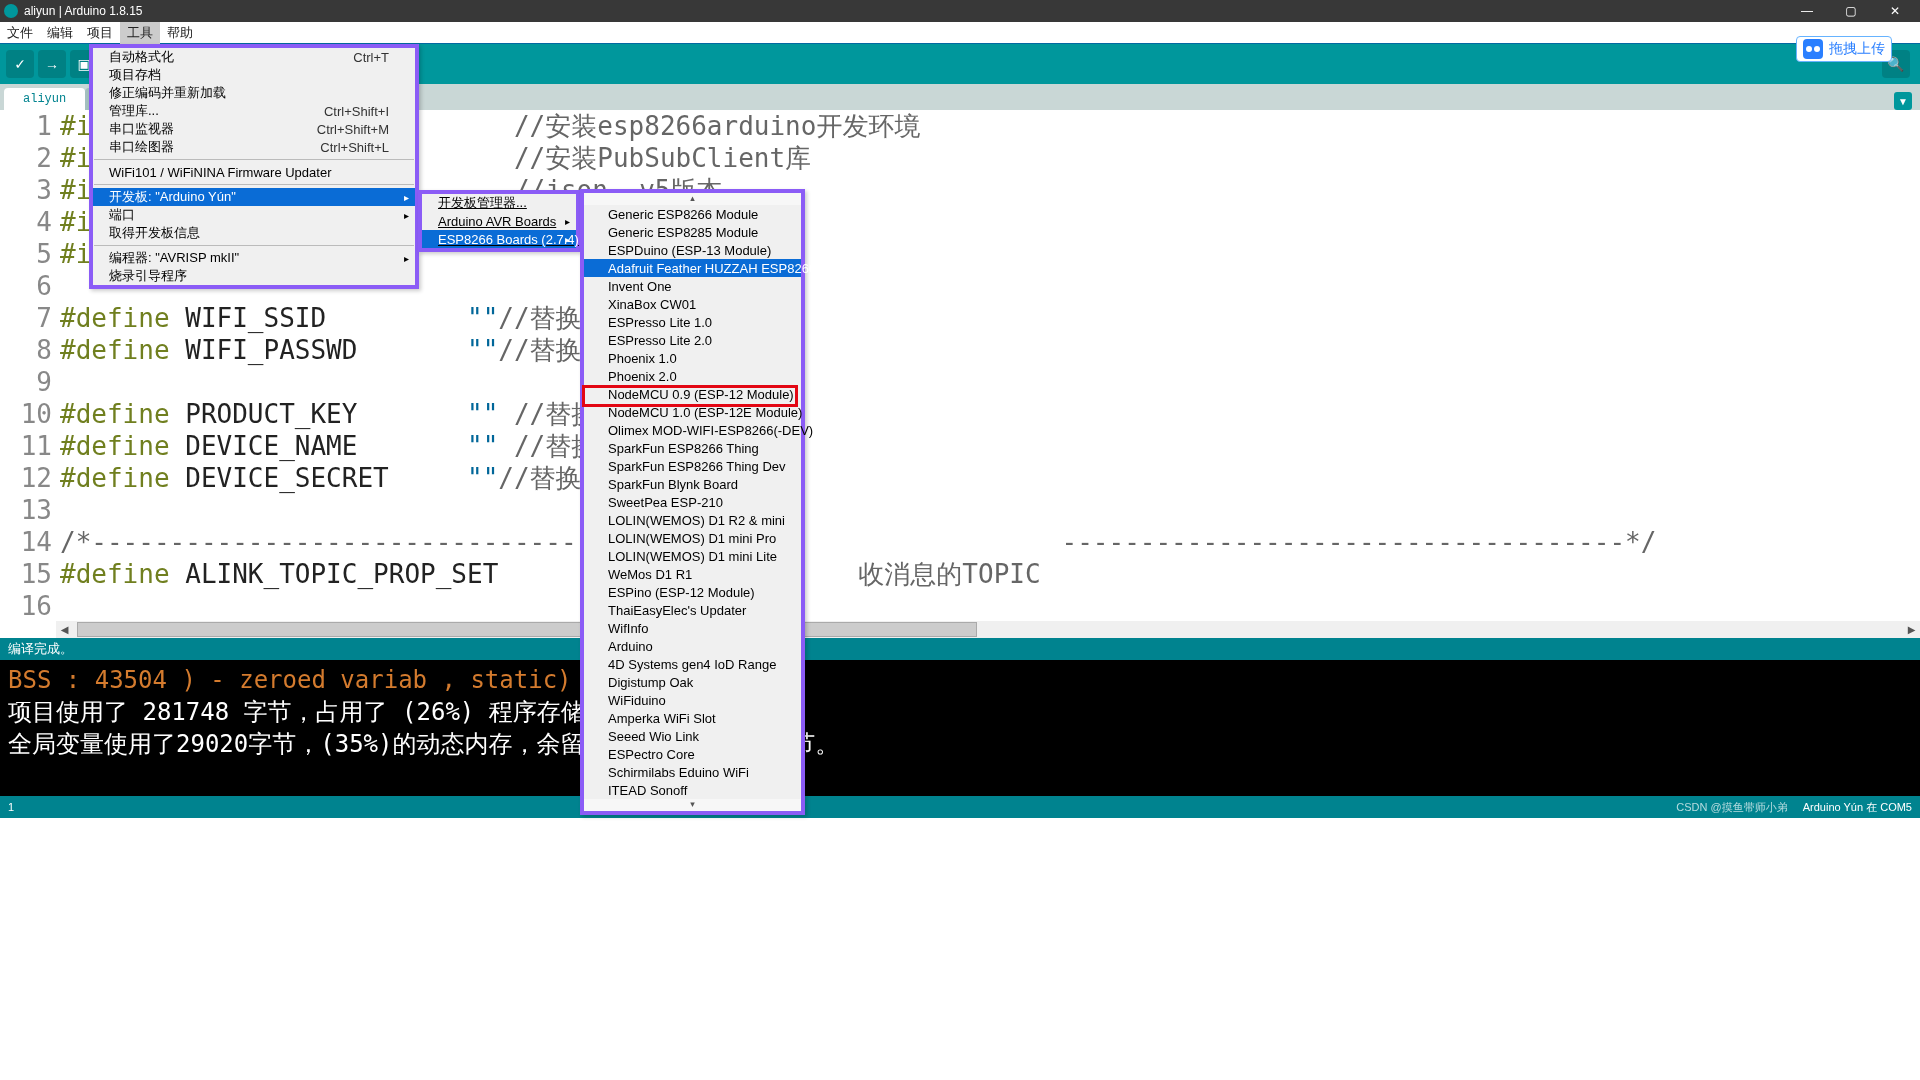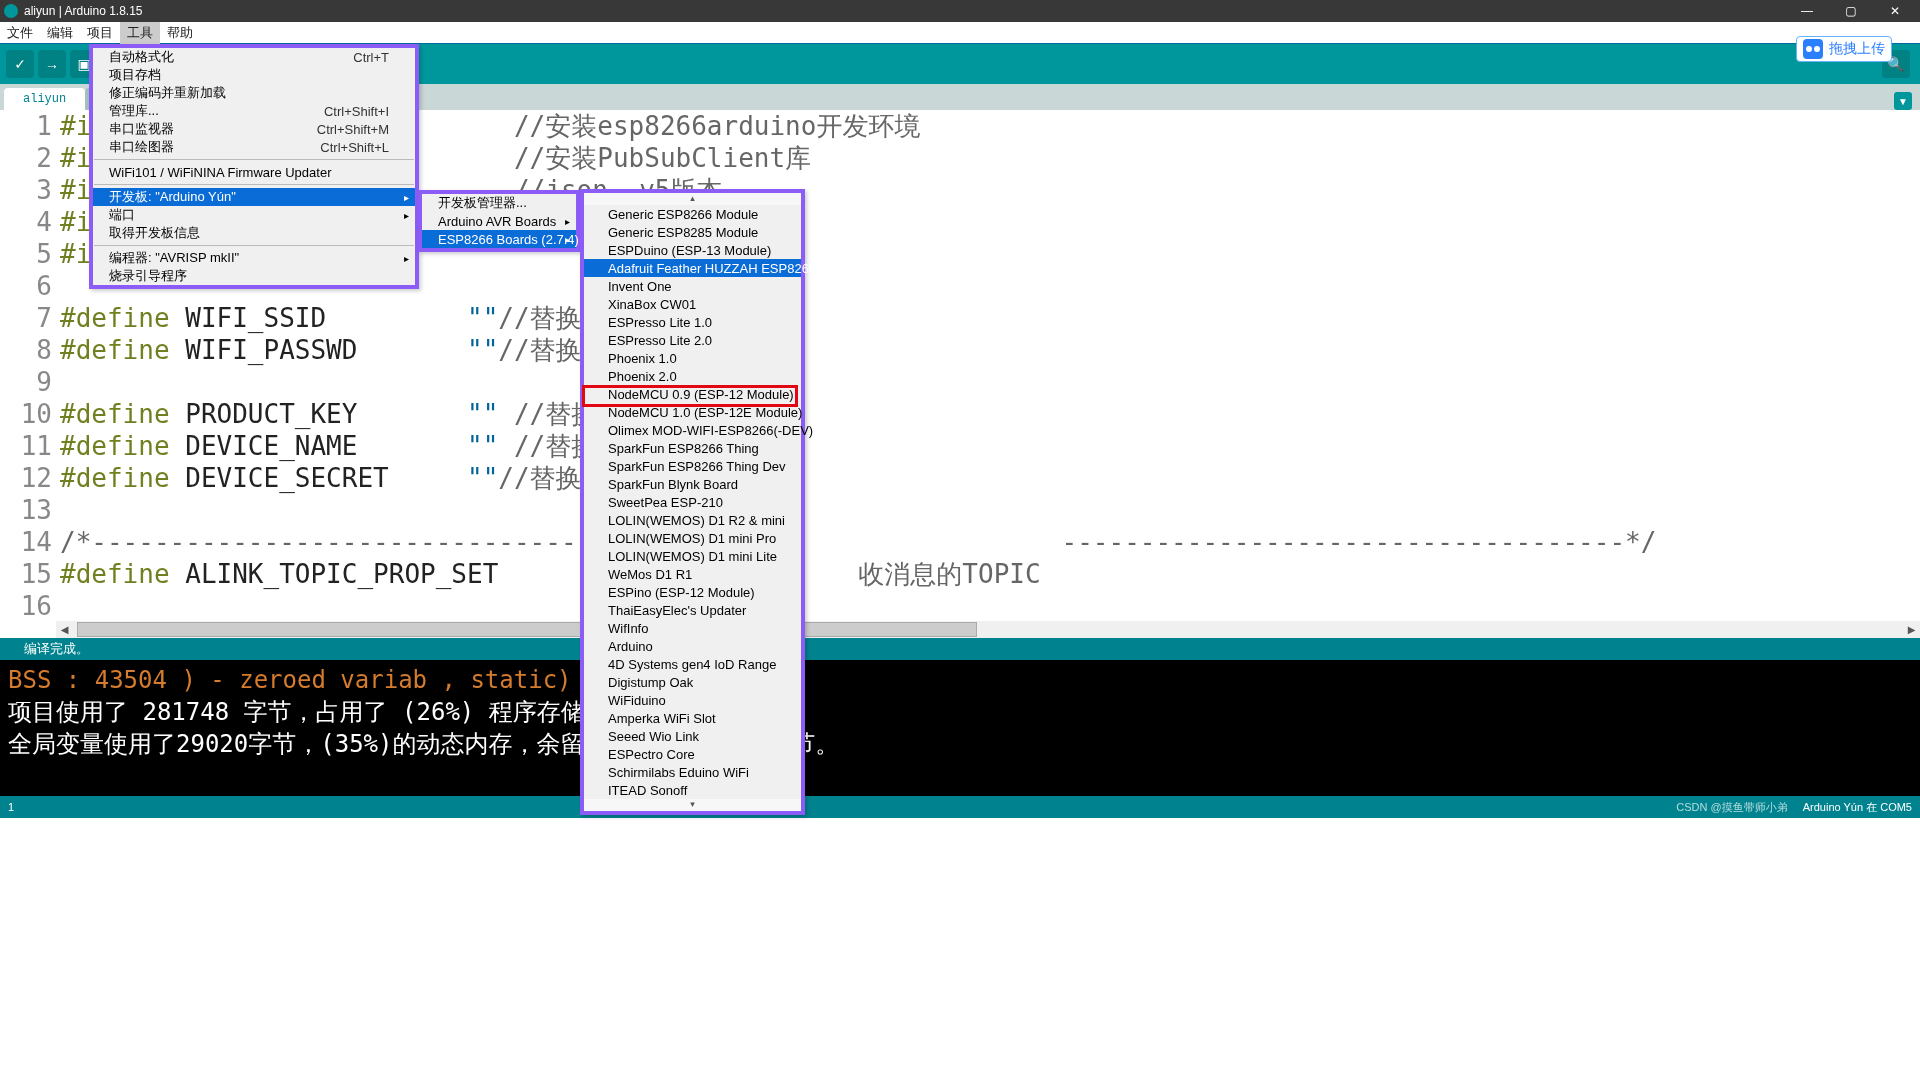--- a/index.html
+++ b/index.html
@@ -26,34 +26,34 @@
   .tabmenu{ margin-left:auto; margin-right:8px;width:18px;height:18px;background:#00979C;border-radius:3px;display:flex;align-items:center;justify-content:center;color:#fff;font-size:10px;}
   .editor { position:relative; height:528px; background:#fff; overflow:hidden;}
   .gutter { position:absolute; left:0; top:0; width:56px; text-align:right; color:#888; font-family:"Consolas",monospace; font-size:26px; line-height:32px; padding-right:4px;}
   .code { position:absolute; left:60px; top:0; right:0; font-family:"Consolas","Microsoft YaHei",monospace; font-size:26px; line-height:32px; white-space:pre; color:#222;}
   .code .kw{ color:#707F1F;}
   .code .cm{ color:#666;}
   .code .str{ color:#006699;}
   .hscroll{position:absolute;bottom:0;left:56px;right:0;height:17px;background:#f0f0f0;display:flex;align-items:center;}
   .hscroll .thumb{height:15px;background:#ccc;border:1px solid #aaa;width:900px;margin-left:4px;}
   .hscroll .ar{width:17px;height:17px;display:flex;align-items:center;justify-content:center;color:#555;font-size:10px;}
-  .statusstrip{background:#00838F;color:#fff;height:22px;padding:2px 24px;font-size:13px;}
+  .statusstrip{background:#00838F;color:#fff;height:22px;padding:2px 8px;font-size:13px;}
   .console{background:#000;color:#fff;font-family:"Consolas","Microsoft YaHei",monospace;font-size:24px;line-height:32px;padding:4px 8px;height:136px;overflow:hidden;}
   .console .o{color:#D47B2E;}
   .footer{background:#00838F;color:#fff;height:22px;display:flex;align-items:center;padding:0 8px;font-size:11px;}
   .footer .l{width:20px;} .footer .r{margin-left:auto;} .footer .wm{opacity:.7;margin-right:12px;}
   
   .dd { position:absolute; background:#F0F0F0; border:4px solid #8b5cf6; box-shadow:2px 2px 4px rgba(0,0,0,.2); z-index:100; font-size:13px;}
   .dd .row{ display:flex; align-items:center; height:18px; padding:0 26px 0 16px; position:relative; white-space:nowrap;}
   .dd .row .sc{ margin-left:auto; padding-left:50px; color:#333;}
   .dd .row.hl{ background:#0A6CD6; color:#fff;}
   .dd .row.sub::after{content:"▸"; position:absolute; right:6px; font-size:10px;}
   .dd .sep{ height:1px; background:#bbb; margin:3px 1px;}
   .dd.tools{ left:89px; top:44px; width:330px;}
-  .dd.boards{ left:418px; top:190px; width:162px;}
+  .dd.boards{ left:418px; top:190px; width:162px;text-decoration:underline;}
   .dd.esp{ left:580px; top:189px; width:225px;}
   .dd.esp .row{ padding:0 20px 0 24px;}
   .dd.esp .scrollup,.dd.esp .scrolldn{height:12px;text-align:center;font-size:9px;color:#555;background:#f7f7f7;}
   .redbox{ border:3px solid #E30613; position:absolute; left:582px; top:385px; width:216px; height:22px; z-index:200; pointer-events:none;}
 </style>
 </head>
 <body>
 
 <div class="titlebar">
   <div class="logo"></div>

